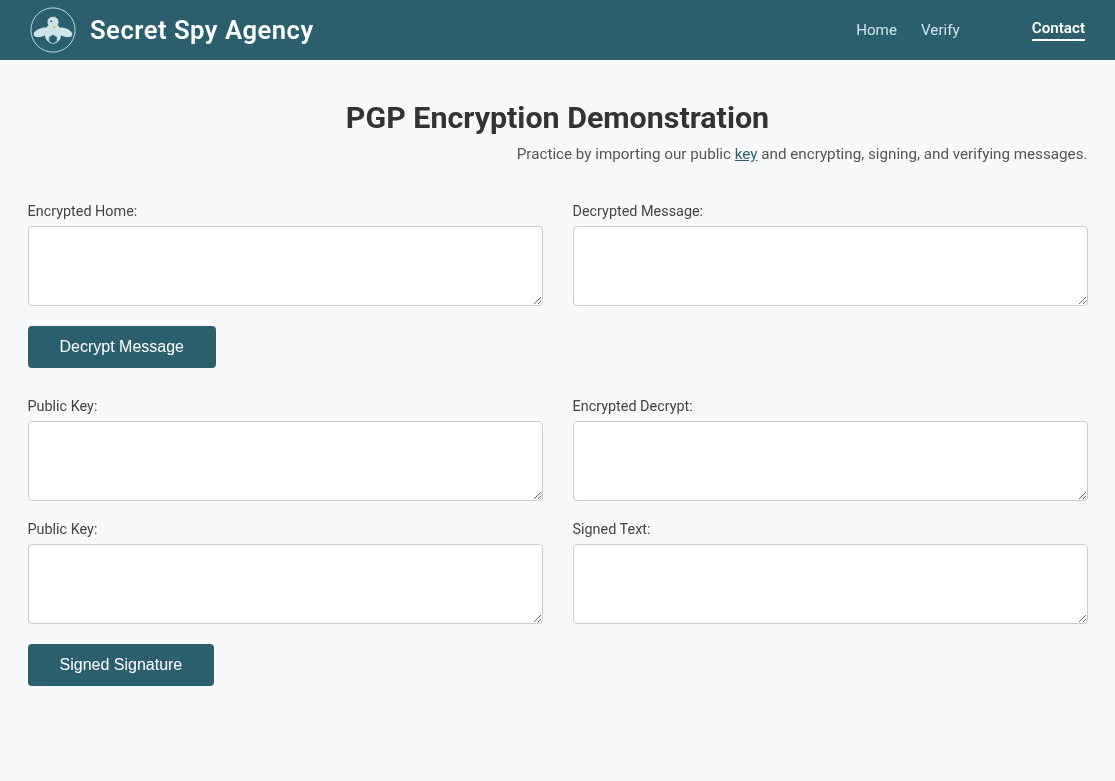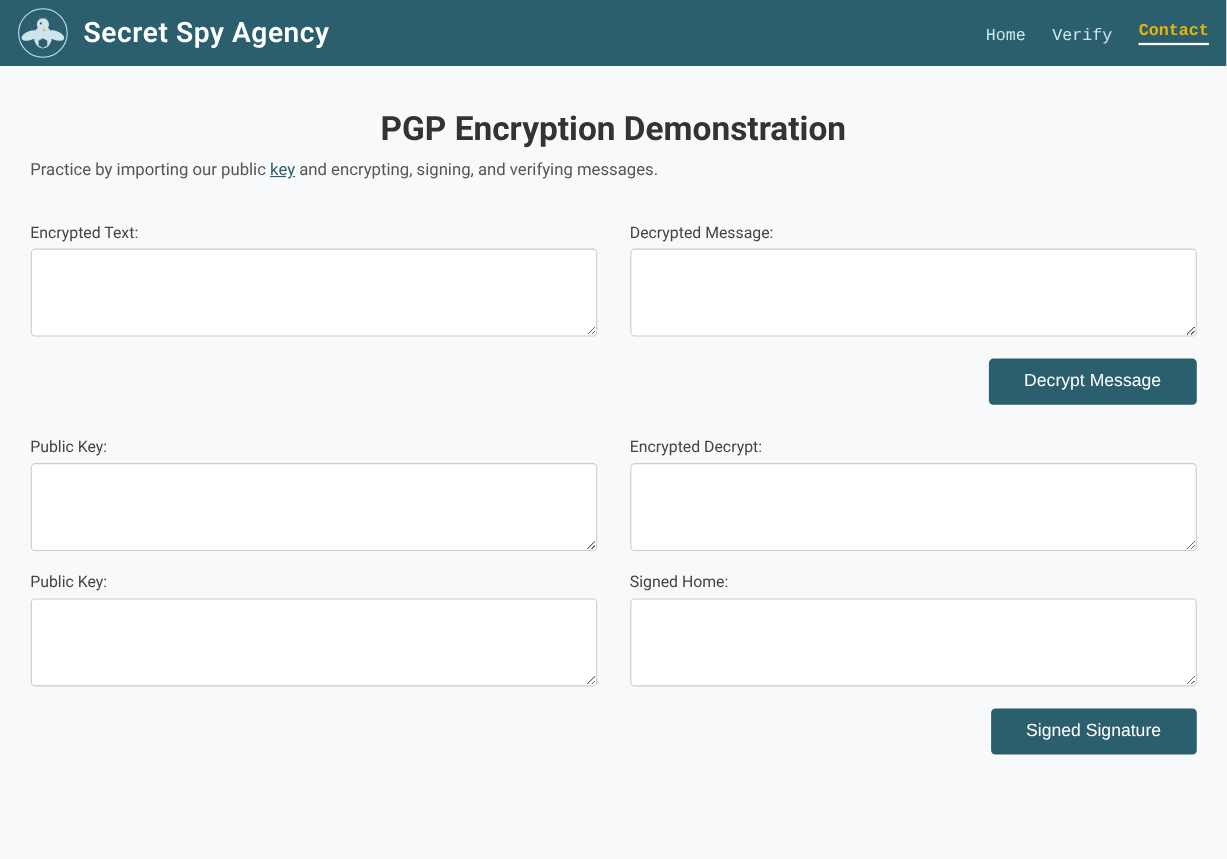--- a/index.html
+++ b/index.html
@@ -10,21 +10,21 @@
 
     body {
       font-family: -apple-system, BlinkMacSystemFont, 'Segoe UI', Roboto, sans-serif;
       background-color: #f8f9fa;
       color: #333;
     }
 
     
     .navbar {
       background-color: #2c5f6e;
-      padding: 0 16px;
+      padding: 0 30px;
       display: flex;
       align-items: center;
       justify-content: space-between;
       height: 60px;
     }
 
     .navbar-brand {
       display: flex;
       align-items: center;
       gap: 14px;
@@ -39,54 +39,54 @@
     .navbar-title {
       color: #fff;
       font-size: 1.6rem;
       font-weight: 600;
       letter-spacing: 0.5px;
     }
 
     .navbar-links {
       display: flex;
       gap: 24px;
-      align-items: flex-end;
-      font-family: Liberation Mono, monospace;
+      align-items: center;
     }
 
     .navbar-links a {
       color: #cde4ea;
       text-decoration: none;
       font-size: 0.95rem;
     }
 
     .navbar-links a.active {
-      color: #eab308;
+      color: #ffffff;
       font-weight: 600;
       border-bottom: 2px solid #fff;
       padding-bottom: 2px;
+      margin-left: 48px;
     }
 
     
     .main-content {
       max-width: 1100px;
       margin: 0 auto;
       padding: 40px 20px 60px;
     }
 
     .page-title {
       text-align: center;
       font-size: 1.9rem;
       font-weight: 700;
       color: #333;
       margin-bottom: 10px;
     }
 
     .page-subtitle {
-      text-align: left;
+      text-align: right;
       font-size: 0.95rem;
       color: #555;
       margin-bottom: 40px;
     }
 
     .page-subtitle a {
       color: #2c5f6e;
     }
 
     
@@ -117,21 +117,21 @@
       font-size: 0.9rem;
       resize: vertical;
       background-color: #fff;
       color: #333;
       outline: none;
     }
 
     
     .btn-row {
       display: flex;
-      justify-content: flex-end;
+      justify-content: flex-start;
       margin-bottom: 30px;
     }
 
     .btn-primary {
       background-color: #2c5f6e;
       color: #fff;
       border: none;
       border-radius: 4px;
       padding: 12px 32px;
       font-size: 1rem;
@@ -182,21 +182,21 @@
 
   <h1 class="page-title">PGP Encryption Demonstration</h1>
 
   <p class="page-subtitle">
     <span>Practice by importing our public </span><a href="#">key</a><span> and encrypting, signing, and verifying messages.</span>
   </p>
 
   <div class="section-block">
     <div class="two-col">
       <div class="col">
-        <label class="field-label">Encrypted Text:</label>
+        <label class="field-label">Encrypted Home:</label>
         <textarea style=""></textarea>
       </div>
       <div class="col">
         <label class="field-label">Decrypted Message:</label>
         <textarea style=""></textarea>
       </div>
     </div>
     <div class="btn-row">
       <button class="btn-primary">Decrypt Message</button>
     </div>
@@ -215,21 +215,21 @@
     </div>
   </div>
 
   <div class="section-block">
     <div class="two-col">
       <div class="col">
         <label class="field-label">Public Key:</label>
         <textarea style=""></textarea>
       </div>
       <div class="col">
-        <label class="field-label">Signed Home:</label>
+        <label class="field-label">Signed Text:</label>
         <textarea style=""></textarea>
       </div>
     </div>
     <div class="btn-row">
       <button class="btn-primary">Signed Signature</button>
     </div>
   </div>
 
 </div>
 

